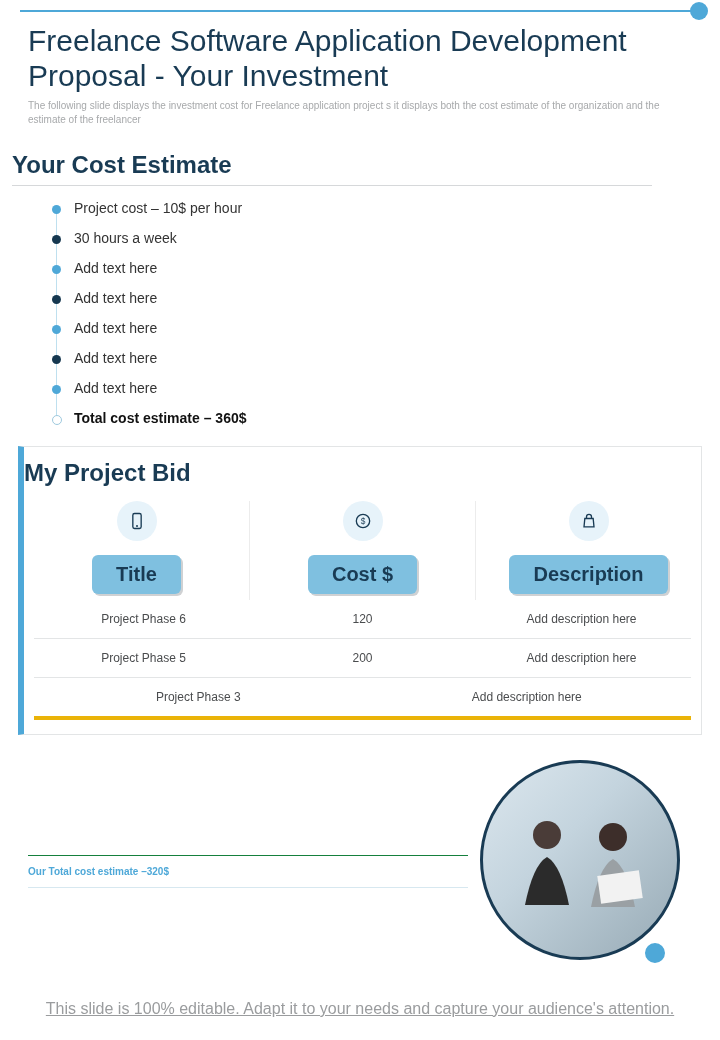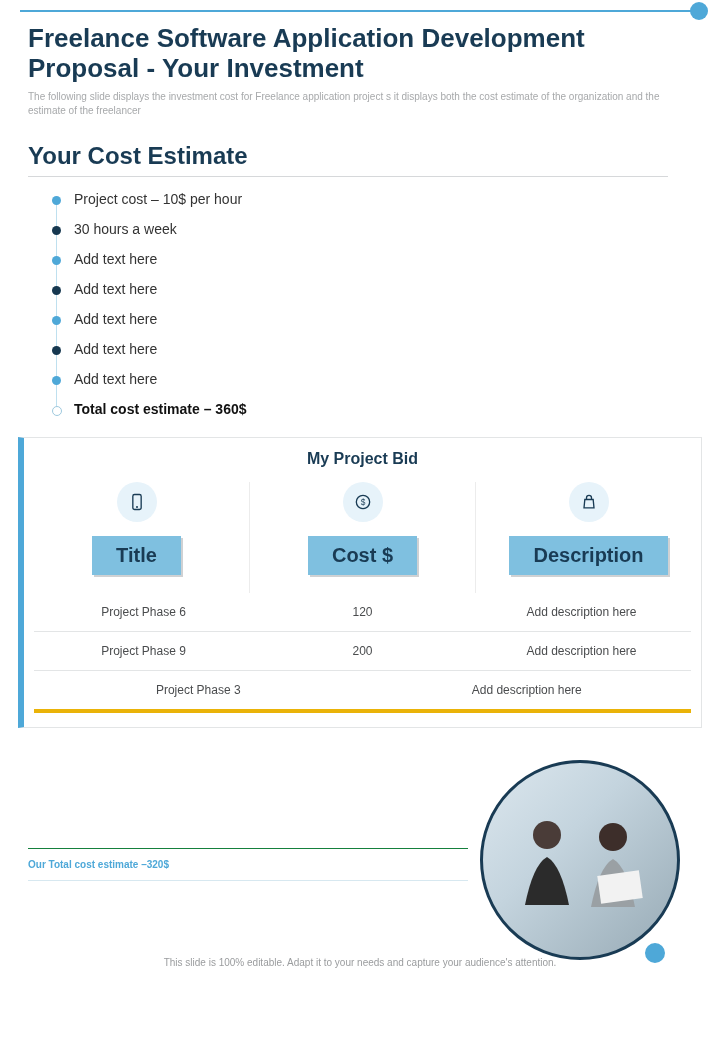--- a/index.html
+++ b/index.html
@@ -19,37 +19,37 @@
     position: relative;
   }
   .top-line .dot {
     position: absolute;
     right: -8px; top: -8px;
     width: 18px; height: 18px;
     border-radius: 50%;
     background: #4ea8d8;
   }
   .page-title {
-    font-size: 26px;
-    font-weight: 700;
+    font-size: 30px;
+    font-weight: 400;
     color: #193b54;
     line-height: 1.15;
     margin: 12px 28px 6px 28px;
   }
   .subtitle {
     font-size: 10px;
     color: #a7a9ab;
     margin: 0 28px 24px 28px;
     line-height: 1.4;
   }
   .section-heading {
     font-size: 24px;
     font-weight: 700;
     color: #193b54;
-    margin: 18px 28px 10px 28px;
+    margin: 18px 28px 10px 12px;
     border-bottom: 1px solid #d6d8da;
     padding-bottom: 6px;
     width: 640px;
   }
   .bullet-list {
     margin: 14px 28px 20px 52px;
     position: relative;
   }
   .bullet-list::before {
     content: "";
@@ -85,22 +85,22 @@
     font-weight: 700;
     color: #111;
   }
   .bid-wrapper {
     margin: 20px 18px 0 18px;
     border: 1px solid #e3e5e6;
     border-left: 6px solid #4ea8d8;
     padding: 0 0 14px 0;
   }
   .bid-title {
-    text-align: center;
-    font-size: 16px;
+    text-align: left;
+    font-size: 24px;
     font-weight: 700;
     color: #193b54;
     padding: 12px 0 8px 0;
   }
   .bid-cols {
     display: flex;
     justify-content: space-around;
     padding: 6px 0 0 0;
   }
   .bid-col {
@@ -118,22 +118,23 @@
     font-size: 18px;
     color: #193b54;
   }
   .bid-head {
     background: #7fc0e0;
     color: #193b54;
     font-weight: 700;
     font-size: 20px;
     display: inline-block;
     padding: 8px 24px;
-    margin: 4px auto 18px auto;
+    margin: 4px auto 6px auto;
     box-shadow: 2px 2px 0 #cfd1d3;
+    border-radius: 6px;
   }
   .bid-row {
     display: flex;
     margin: 0 10px;
     border-bottom: 1px solid #e3e5e6;
   }
   .bid-row div {
     flex: 1;
     text-align: center;
     font-size: 12px;
@@ -146,23 +147,24 @@
     color: #4ea8d8;
     font-weight: 700;
     font-size: 10px;
     border-top: 1px solid #15803d;
     border-bottom: 1px solid #d7e8f0;
     padding: 10px 0;
     width: 440px;
   }
   .disclaimer {
     text-align: center;
-    font-size: 10px;
+    font-size: 16px;
     color: #9a9c9e;
-    margin-top: 76px;
+    margin-top: 112px;
+    text-decoration: underline;
   }
   .circle-image {
     position: absolute;
     right: 40px;
     bottom: 80px;
     width: 200px; height: 200px;
     border-radius: 50%;
     border: 3px solid #193b54;
     background: linear-gradient(135deg,#dce7ee 0%, #c4d4de 40%, #97aab5 100%);
     overflow: hidden;
@@ -234,21 +236,21 @@
       <span class="bid-head">Description</span>
     </div>
   </div>
 
   <div class="bid-row">
     <div>Project Phase 6</div>
     <div>120</div>
     <div>Add description here</div>
   </div>
   <div class="bid-row">
-    <div>Project Phase 9</div>
+    <div>Project Phase 5</div>
     <div>200</div>
     <div>Add description here</div>
   </div>
   <div class="bid-row">
     <div>Project Phase 3</div>
     <div>Add description here</div>
   </div>
 </div>
 
 <div class="our-total">Our Total cost estimate –320$</div>

